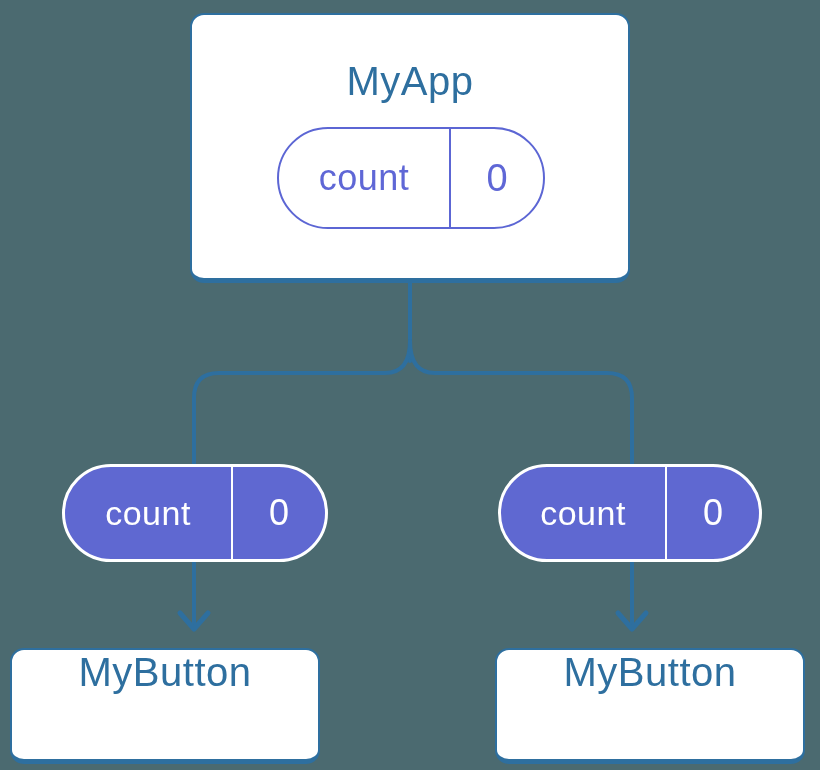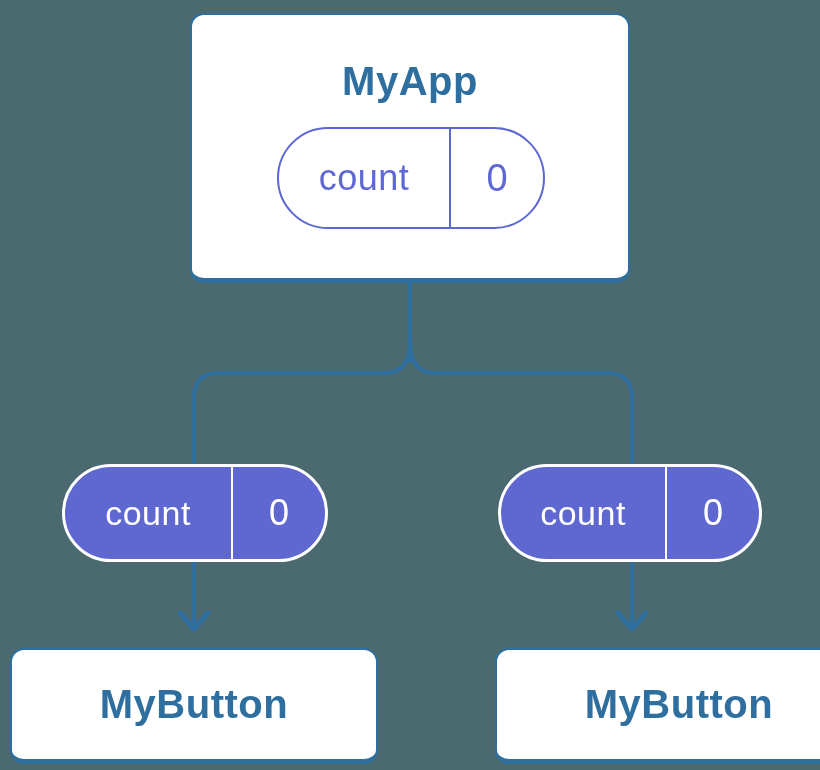--- a/index.html
+++ b/index.html
@@ -28,32 +28,31 @@
     border-bottom-width: 5px;
     border-radius: 14px;
     box-sizing: border-box;
     z-index: 2;
   }
   .root-card {
     left: 190px; top: 13px;
     width: 440px; height: 270px;
   }
   .leaf-card {
-    width: 368px; height: 116px;
+    width: 310px; height: 116px;
     top: 648px;
     display: flex;
-    align-items: center;
     justify-content: center;
   }
   .leaf-card.left  { left: 10px; }
   .leaf-card.right { left: 495px; }
   .component-title {
     color: #2e6f9f;
     font-size: 40px;
-    font-weight: 700;
+    font-weight: 400;
     letter-spacing: 0.5px;
     white-space: nowrap;
   }
   .root-title {
     position: absolute;
     top: 42px;
     left: 0;
     width: 100%;
     text-align: center;
     line-height: 48px;

